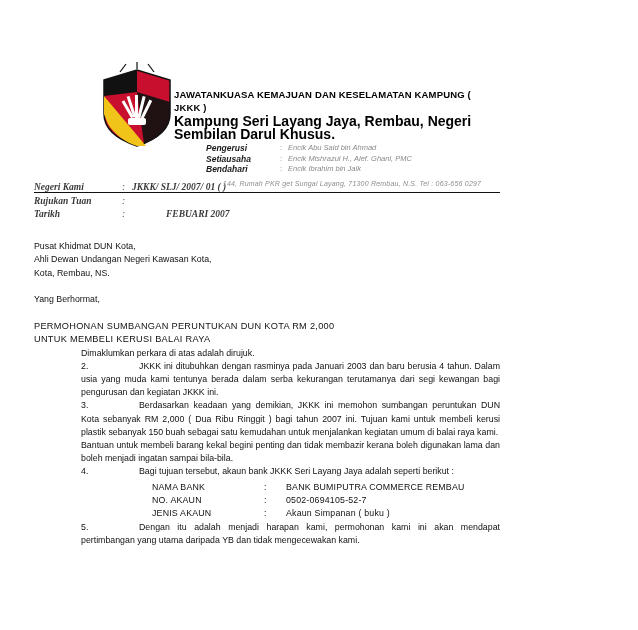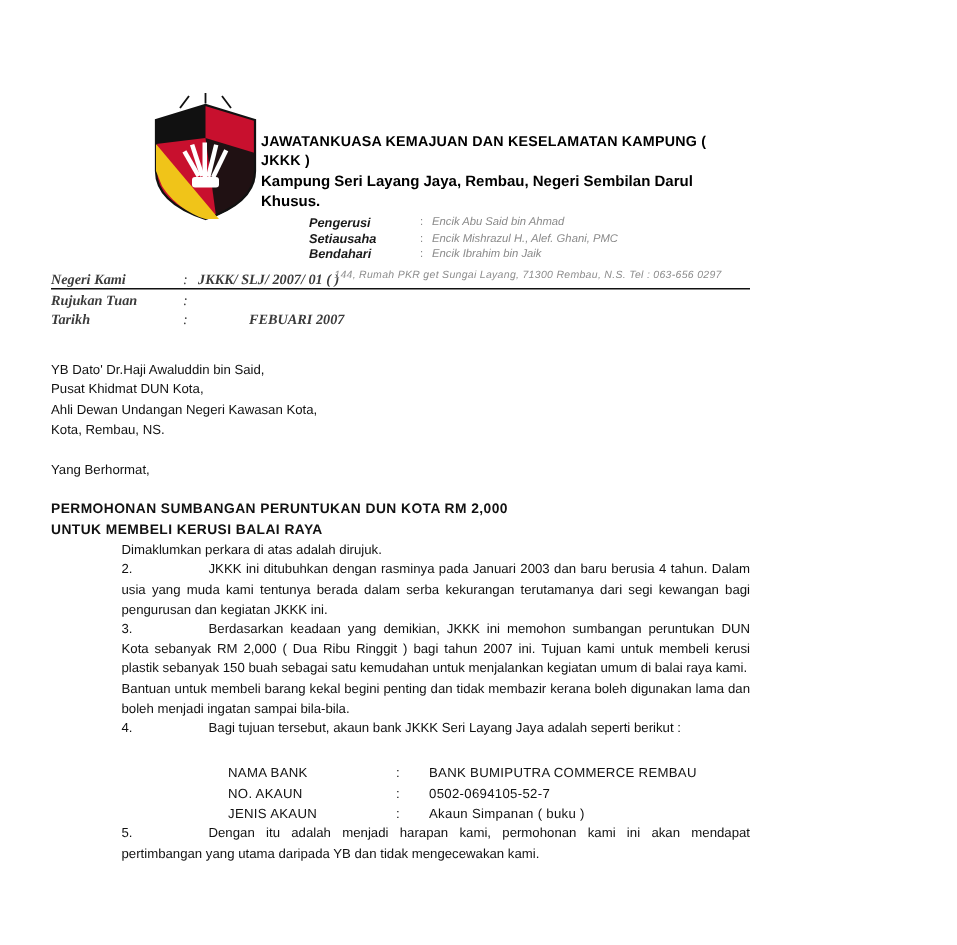--- a/index.html
+++ b/index.html
@@ -42,21 +42,21 @@
     margin-left: 140px;
     padding-top: 26px;
   }
   .org-name {
     font-size: 9.5px;
     font-weight: bold;
     letter-spacing: 0.15px;
     line-height: 13px;
   }
   .org-place {
-    font-size: 10px;
+    font-size: 14px;
     font-weight: bold;
     line-height: 13px;
     margin-top: 1px;
   }
   .officers {
     margin-top: 2px;
   }
   .officer-row {
     display: flex;
     line-height: 10.5px;
@@ -115,37 +115,37 @@
   .body-block {
     margin-top: 18px;
     font-size: 8.8px;
     line-height: 12.6px;
     color: #111;
   }
   .addressee-line { line-height: 13.5px; }
   .salutation { margin-top: 13px; }
   .subject {
     margin-top: 14px;
-    font-weight: bold;
+    font-weight: normal;
     font-size: 9.2px;
     letter-spacing: 0.3px;
     line-height: 13.5px;
   }
   .para {
     text-align: justify;
     line-height: 13.2px;
     padding-left: 47px;
   }
   .para .num {
     display: inline-block;
     width: 58px;
   }
 
   .bank-list {
-    margin-top: 17px;
+    margin-top: 2px;
     margin-left: 118px;
     line-height: 13.4px;
     letter-spacing: 0.2px;
   }
   .bank-row { display: flex; }
   .bank-key { width: 112px; }
   .bank-colon { width: 22px; }
   .bank-val { }
 </style>
 </head>
@@ -225,21 +225,20 @@
     <div class="ref-row">
       <span class="ref-label">Tarikh</span>
       <span class="ref-colon">:</span>
       <span class="ref-value date">FEBUARI  2007</span>
     </div>
   </div>
 
   <div class="body-block">
 
     <div class="addressee">
-      <div class="addressee-line">YB Dato' Dr.Haji Awaluddin bin Said,</div>
       <div class="addressee-line">Pusat Khidmat DUN Kota,</div>
       <div class="addressee-line">Ahli Dewan Undangan Negeri Kawasan Kota,</div>
       <div class="addressee-line">Kota, Rembau, NS.</div>
     </div>
 
     <div class="salutation">Yang Berhormat,</div>
 
     <div class="subject">
       <div>PERMOHONAN  SUMBANGAN  PERUNTUKAN  DUN KOTA  RM 2,000</div>
       <div>UNTUK MEMBELI KERUSI BALAI RAYA</div>

